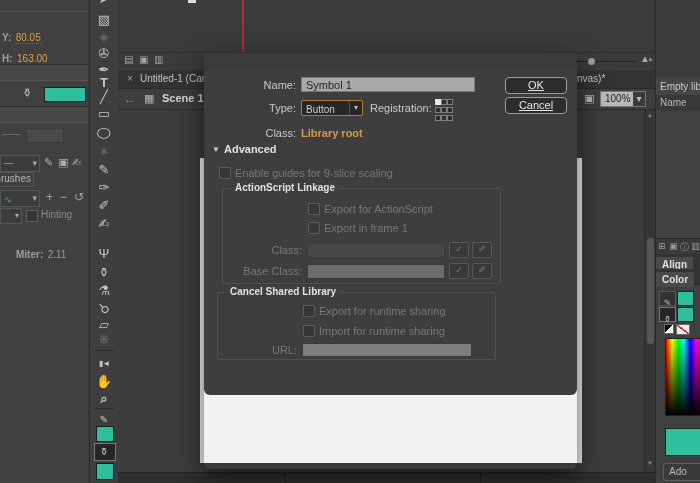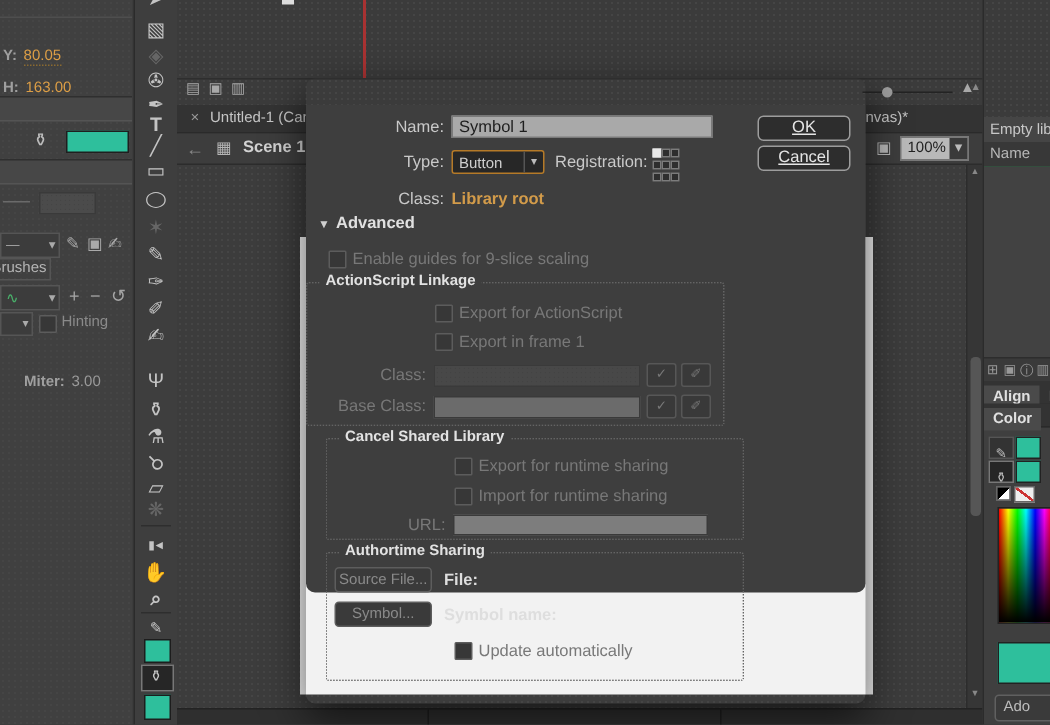--- a/index.html
+++ b/index.html
@@ -62,21 +62,21 @@
     <span style="float:right;padding-right:2px;color:#aaa;font-size:9px;">▾</span>
   </div>
   <span class="abs" style="left:46px;top:190px;color:#a5a5a5;font-size:12px;">+</span>
   <span class="abs" style="left:60px;top:190px;color:#a5a5a5;font-size:12px;">−</span>
   <span class="abs" style="left:74px;top:190px;color:#a5a5a5;font-size:12px;">↺</span>
   <div class="abs" style="left:0;top:208px;width:18px;height:14px;background:#3c3c3c;border:1px solid #555;color:#aaa;font-size:8px;text-align:right;line-height:13px;padding-right:2px;">▾</div>
   <span class="abs cb" style="left:26px;top:210px;"></span>
   <span class="abs" style="left:41px;top:209px;color:#8a8a8a;font-size:10px;">Hinting</span>
   <div class="abs" style="left:16px;top:244px;">
     <span class="seclbl">Miter:</span>
-    <span style="color:#9a9a9a;font-size:10px;">3.00</span>
+    <span style="color:#9a9a9a;font-size:10px;">2.11</span>
   </div>
 </div>
 
 <div class="abs" style="left:89px;top:0;width:28px;height:483px;background:#3e3e3e;border-left:1px solid #2b2b2b;border-right:1px solid #2b2b2b;overflow:hidden;">
   <span class="tool" style="top:-9px;">➤</span>
   <span class="tool" style="top:12px;">▧</span>
   <span class="tool dis" style="top:29px;">◈</span>
   <span class="tool" style="top:46px;">✇</span>
   <span class="tool" style="top:62px;">✒</span>
   <span class="tool" style="top:75px;font-weight:bold;">T</span>
@@ -223,21 +223,21 @@
 
     <span class="abs lbl" style="left:30px;top:57px;width:62px;text-align:right;">Class:</span>
     <span class="abs" style="left:97px;top:57px;color:#d29b4a;font-size:11px;font-weight:bold;">Library root</span>
 
     <span class="abs" style="left:8px;top:75px;color:#cfcfcf;font-size:8px;">▼</span>
     <span class="abs" style="left:20px;top:73px;color:#e0e0e0;font-size:11px;font-weight:bold;">Advanced</span>
 
     <span class="abs cb" style="left:15px;top:97px;"></span>
     <span class="abs dislbl" style="left:31px;top:97px;">Enable guides for 9-slice scaling</span>
 
-    <div class="abs grp" style="left:0;top:118px;width:277px;height:94px;">
+    <div class="abs grp" style="left:18px;top:118px;width:277px;height:94px;">
       <span class="legend">ActionScript Linkage</span>
       <span class="abs cb" style="left:85px;top:14px;"></span>
       <span class="abs dislbl" style="left:101px;top:14px;">Export for ActionScript</span>
       <span class="abs cb" style="left:85px;top:33px;"></span>
       <span class="abs dislbl" style="left:101px;top:33px;">Export in frame 1</span>
       <span class="abs dislbl" style="left:14px;top:55px;width:65px;text-align:right;">Class:</span>
       <div class="abs dottedfield" style="left:84px;top:54px;width:136px;height:13px;background-color:#484848;border:1px solid #3a3a3a;"></div>
       <div class="minibtn" style="left:226px;top:53px;">✓</div>
       <div class="minibtn" style="left:249px;top:53px;">✐</div>
       <span class="abs dislbl" style="left:14px;top:76px;width:65px;text-align:right;">Base Class:</span>
@@ -249,23 +249,14 @@
     <div class="abs grp" style="left:13px;top:222px;width:277px;height:66px;">
       <span class="legend">Cancel Shared Library</span>
       <span class="abs cb" style="left:85px;top:12px;"></span>
       <span class="abs dislbl" style="left:101px;top:12px;">Export for runtime sharing</span>
       <span class="abs cb" style="left:85px;top:32px;"></span>
       <span class="abs dislbl" style="left:101px;top:32px;">Import for runtime sharing</span>
       <span class="abs dislbl" style="left:14px;top:51px;width:65px;text-align:right;">URL:</span>
       <div class="abs" style="left:84px;top:50px;width:168px;height:12px;background:#7d7d7d;border:1px solid #3a3a3a;"></div>
     </div>
 
-    <div class="abs grp" style="left:13px;top:298px;width:277px;height:84px;">
-      <span class="legend">Authortime Sharing</span>
-      <div class="abs disbtn" style="left:5px;top:9px;width:63px;height:15px;line-height:15px;">Source File...</div>
-      <span class="abs" style="left:78px;top:12px;color:#dedede;font-size:11px;font-weight:bold;">File:</span>
-      <div class="abs disbtn" style="left:5px;top:32px;width:63px;height:15px;line-height:15px;">Symbol...</div>
-      <span class="abs" style="left:78px;top:35px;color:#dedede;font-size:11px;font-weight:bold;">Symbol name:</span>
-      <span class="abs cb" style="left:85px;top:59px;"></span>
-      <span class="abs dislbl" style="left:101px;top:59px;">Update automatically</span>
-    </div>
   </div>
 </div>
 
 </body></html>

